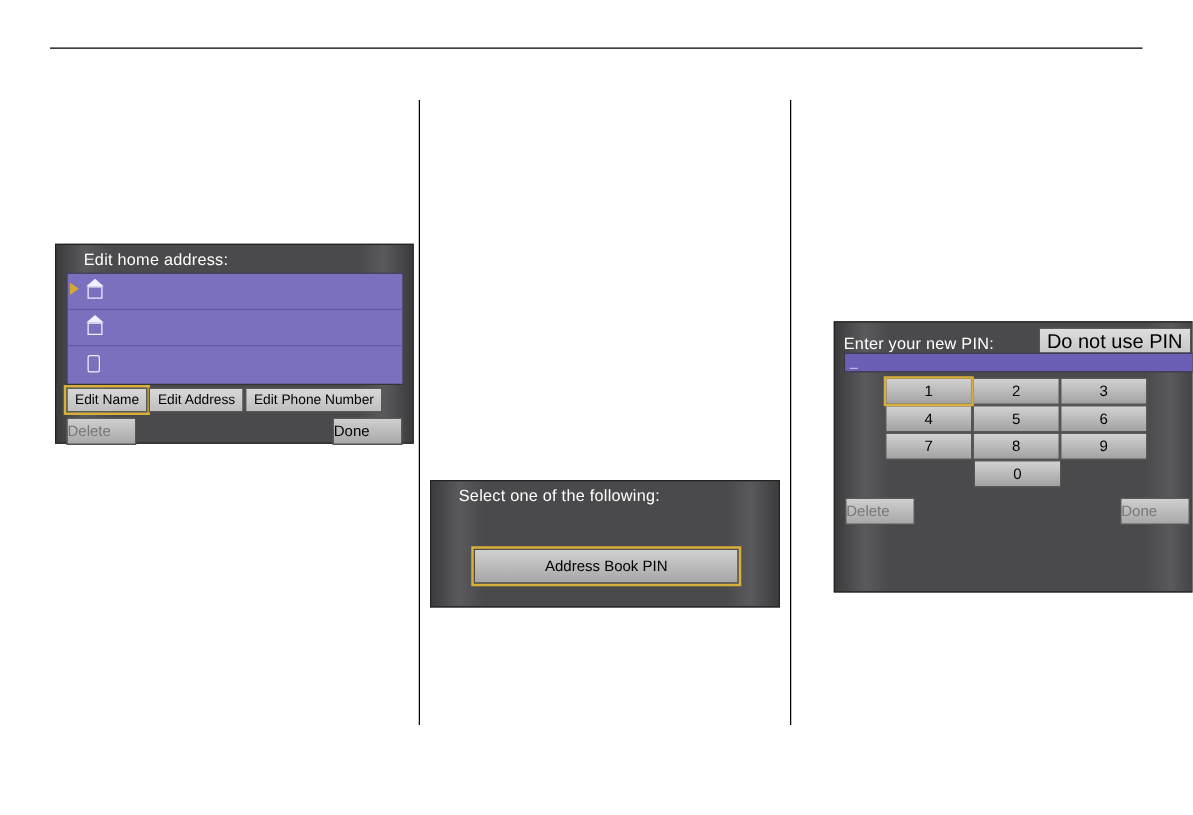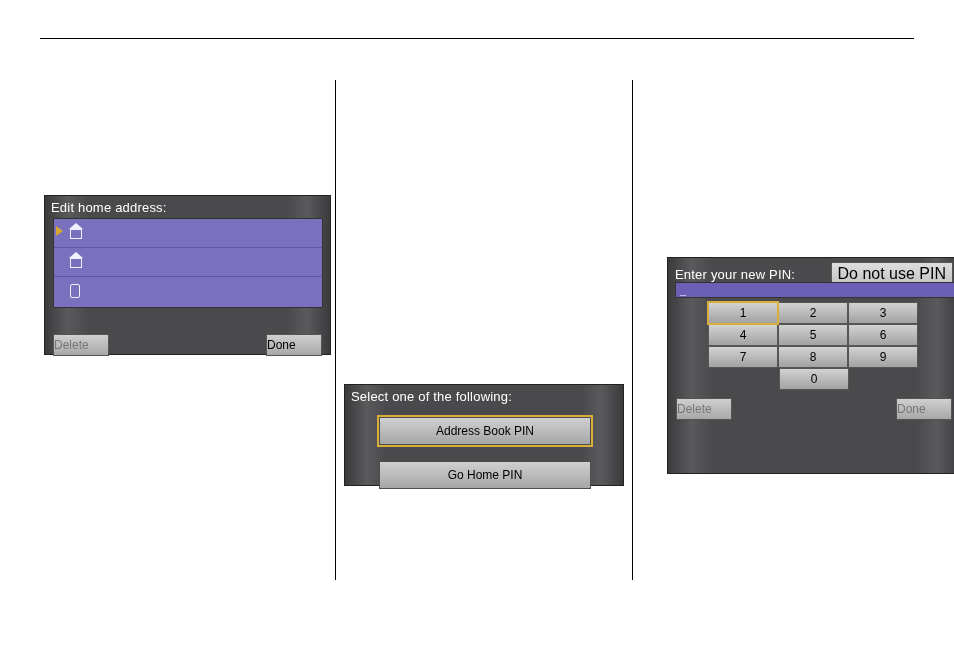--- a/index.html
+++ b/index.html
@@ -30,20 +30,21 @@
 
   
   .screen {
     position: absolute;
     background: #4a4a4c;
     background-image: linear-gradient(90deg,#3b3b3d 0%,#5a5a5c 8%,#4a4a4c 15%,#4a4a4c 85%,#5a5a5c 92%,#3b3b3d 100%);
     border: 1px solid #222;
     color: #fff;
     font-size: 12px;
     font-family: "Arial Narrow", Arial, sans-serif;
+    padding-left: 16px;
   }
   .screen-title {
     color: #fff;
     font-size: 13px;
     padding: 4px 6px 3px 6px;
     letter-spacing: .2px;
   }
 
   
   .panel-home { left: 44px; top: 195px; width: 287px; height: 160px; }
@@ -130,21 +131,21 @@
     position: absolute;
     left: 34px;
     width: 212px;
     text-align: center;
     background: linear-gradient(#d0d0d0,#a6a6a6);
     border: 1px solid #4d4d4d;
     font-size: 12px;
     color: #000;
     padding: 6px 0;
   }
-  .opt1 { top: 32px; outline: 2px solid #d6b03a; }
+  .opt1 { top: 54px; outline: 2px solid #d6b03a; }
   .opt2 { top: 76px; }
 
   
   .panel-pin { left: 667px; top: 257px; width: 294px; height: 217px; }
   .pin-toprow { position: absolute; top: 4px; left: 7px; right: 7px; display: flex; justify-content: space-between; align-items: center; }
   .no-pin-btn {
     background: linear-gradient(#dedede,#c3c3c3);
     border: 1px solid #555;
     font-size: 16px;
     color: #000;
@@ -196,28 +197,32 @@
       <div class="row-pointer"></div>
       <div class="row-icon home"></div>
     </div>
     <div class="list-row">
       <div class="row-icon home"></div>
     </div>
     <div class="list-row">
       <div class="row-icon phone"></div>
     </div>
   </div>
+  <div class="tab-row">
+    <div class="tab selected">Edit Name</div>
+    <div class="tab">Edit Address</div>
+    <div class="tab">Edit Phone Number</div>
+  </div>
   <div class="metal-btn disabled home-delete">Delete</div>
   <div class="metal-btn home-done">Done</div>
 </div>
 
 <div class="screen panel-select">
   <div class="screen-title">Select one of the following:</div>
   <div class="opt-btn opt1">Address Book PIN</div>
-  <div class="opt-btn opt2">Go Home PIN</div>
 </div>
 
 <div class="screen panel-pin">
   <div class="pin-toprow">
     <div class="screen-title" style="padding:0">Enter your new PIN:</div>
     <div class="no-pin-btn">Do not use PIN</div>
   </div>
   <div class="pin-field">_</div>
   <div class="keypad">
     <div class="key-row">

